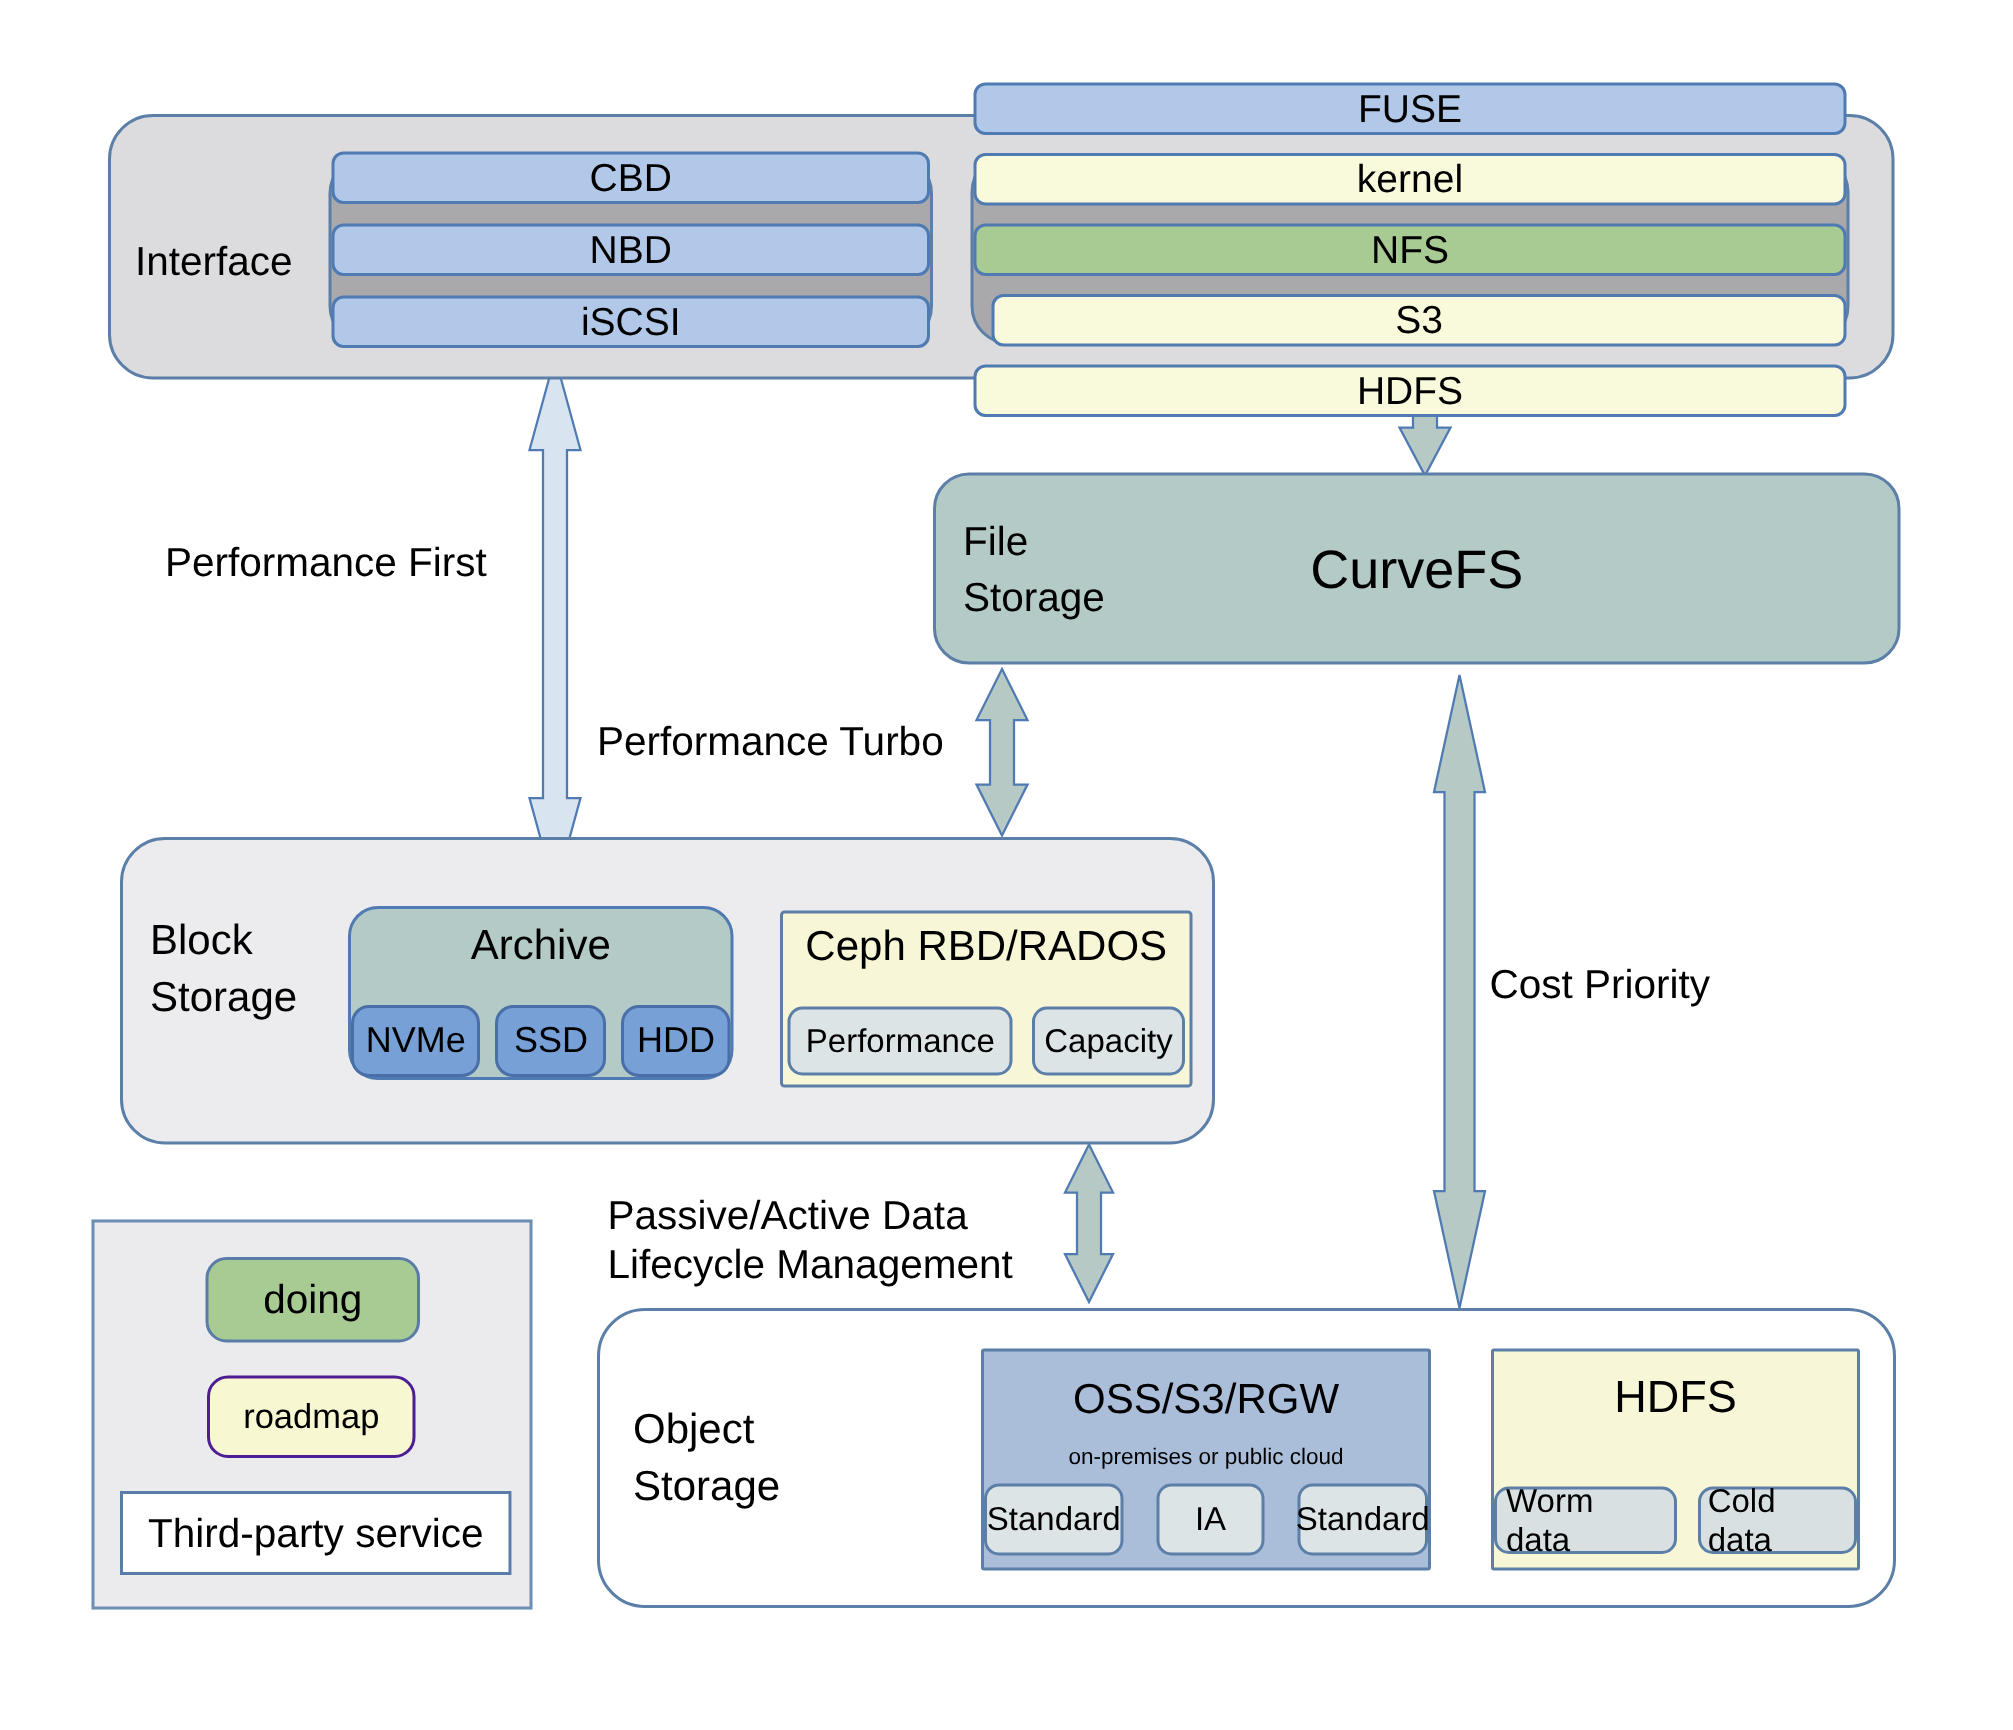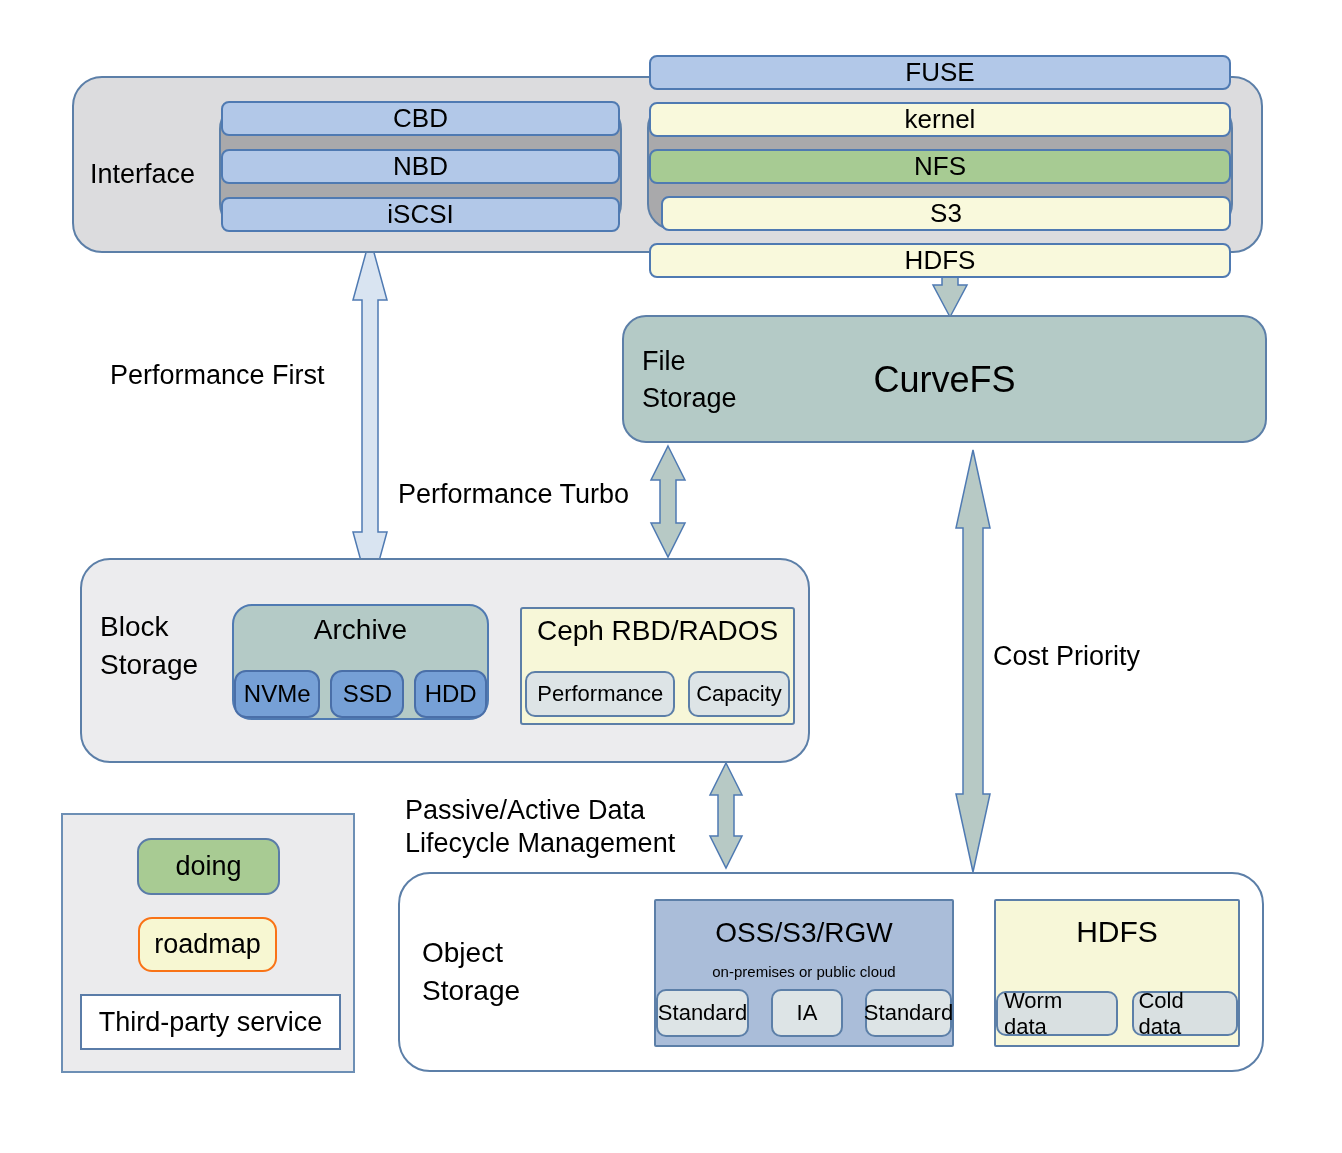--- a/index.html
+++ b/index.html
@@ -118,21 +118,21 @@
         <div class="subchip" style="height:45px;min-width:113px;padding:0 6px;background:#d9e0e1;">Worm data</div>
         <div class="subchip" style="height:45px;min-width:94px;padding:0 4px;background:#d9e0e1;">Cold data</div>
       </div>
     </div>
   </div>
 
   <div class="box" style="left:61px;top:813px;width:294px;height:260px;background:#ebebed;border:2px solid #6d8fb5;">
     <div class="box" style="left:74px;top:23px;width:143px;height:57px;background:#a8cb93;border:2px solid #5a7ca8;border-radius:14px;display:flex;align-items:center;justify-content:center;font-size:27px;">
       <span>doing</span>
     </div>
-    <div class="box" style="left:75px;top:102px;width:139px;height:55px;background:#f7f7d2;border:2px solid #f97316;border-radius:14px;display:flex;align-items:center;justify-content:center;font-size:27px;">
+    <div class="box" style="left:75px;top:102px;width:139px;height:55px;background:#f7f7d2;border:2px solid #4c1d95;border-radius:14px;display:flex;align-items:center;justify-content:center;font-size:23px;">
       <span>roadmap</span>
     </div>
     <div class="box" style="left:17px;top:179px;width:261px;height:56px;background:#ffffff;border:2px solid #5a7ca8;display:flex;align-items:center;justify-content:center;font-size:27px;">
       <span>Third-party service</span>
     </div>
   </div>
 
 </div>
 
 </body></html>

